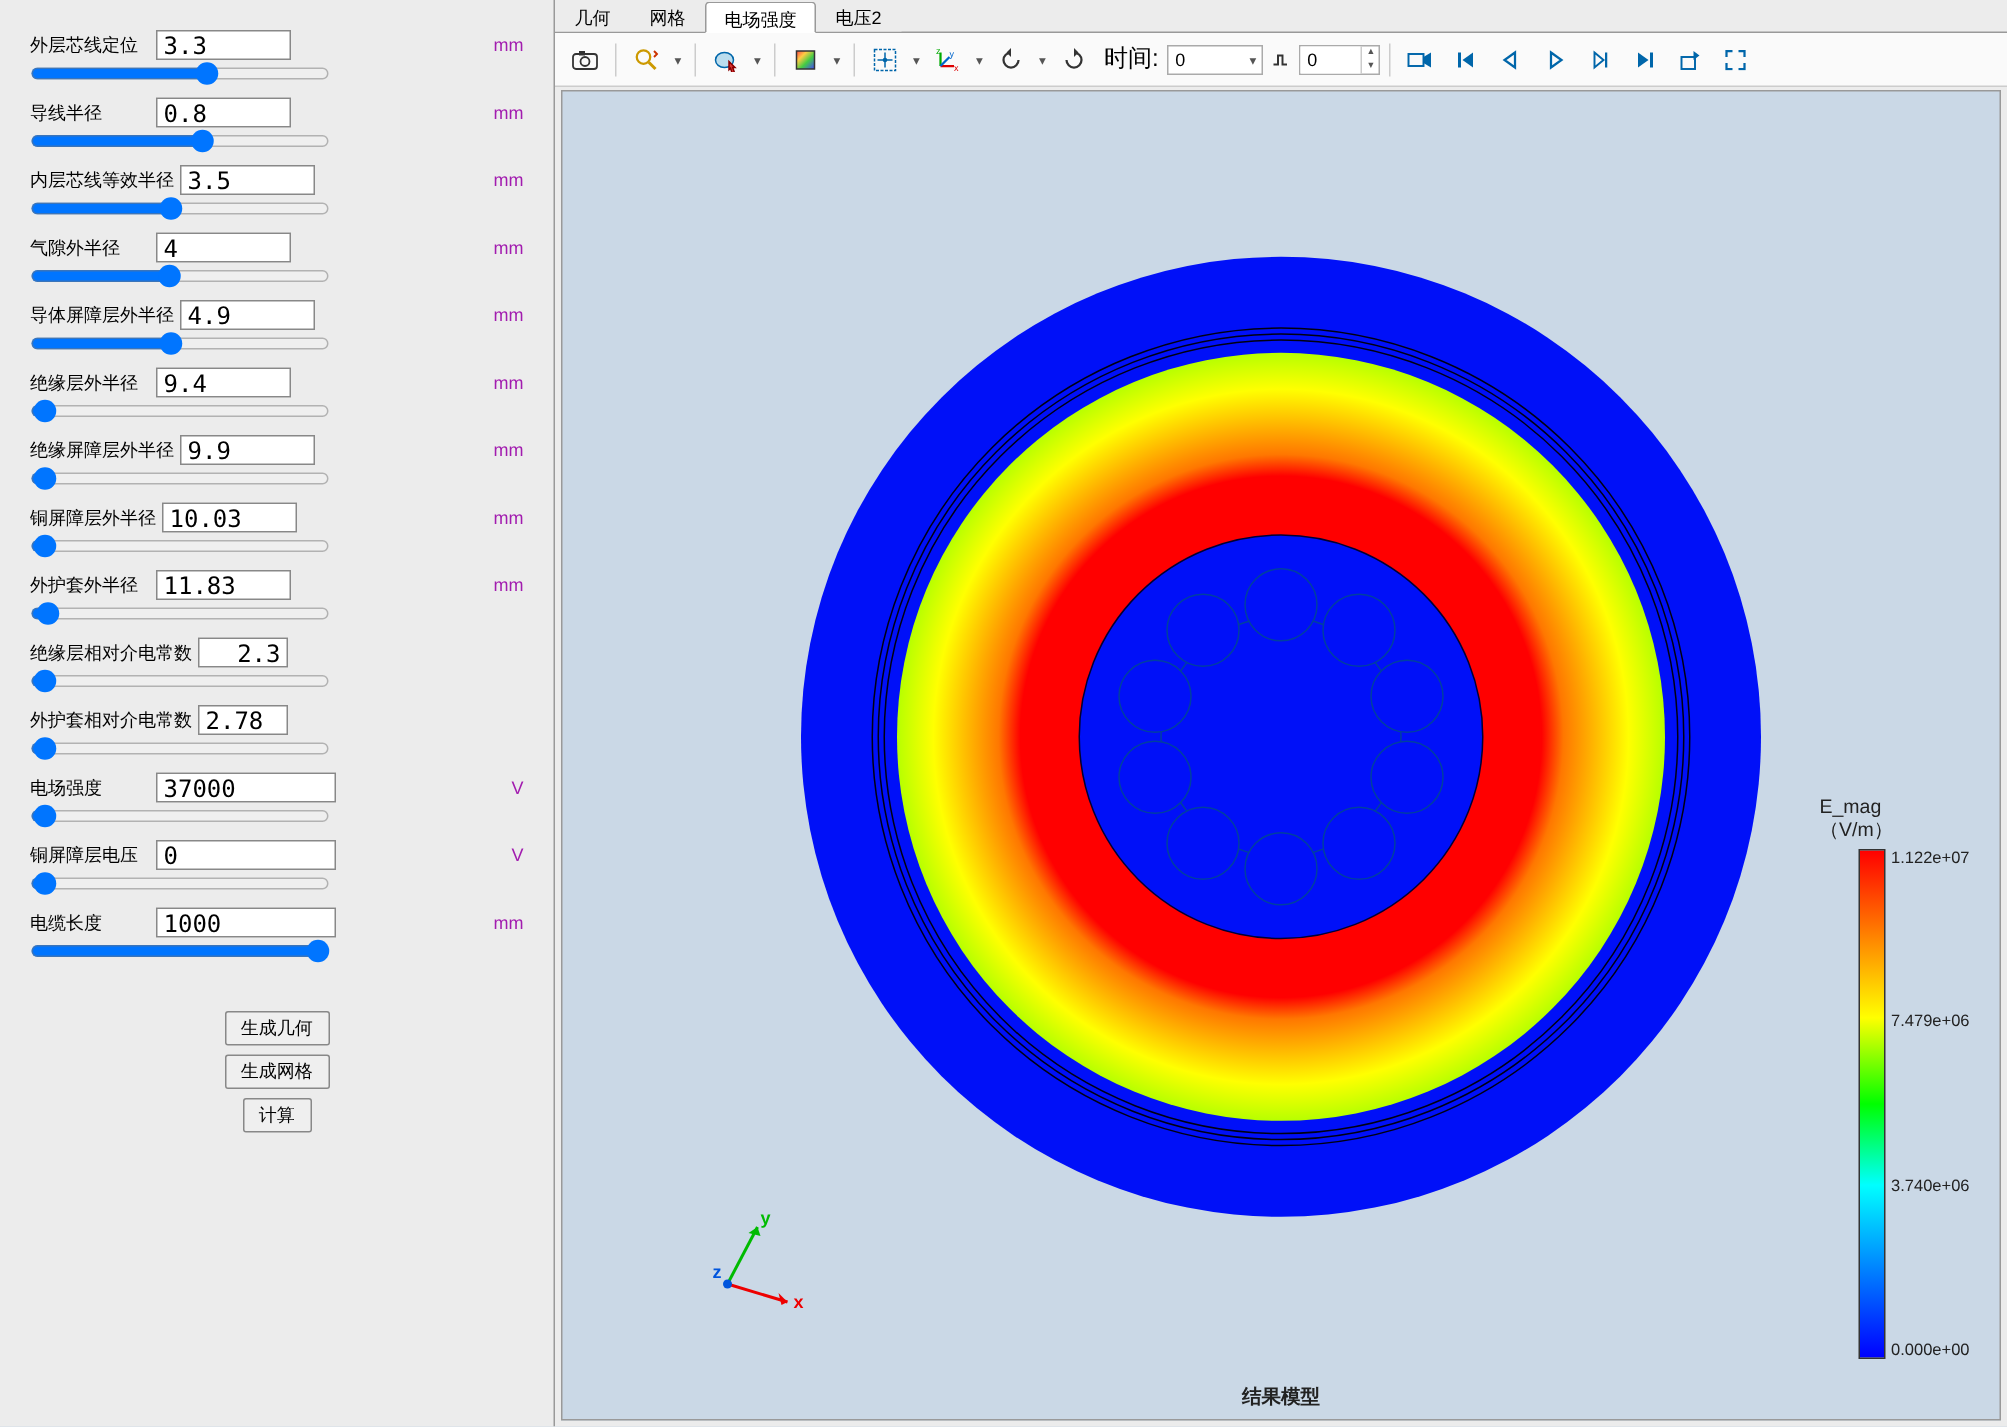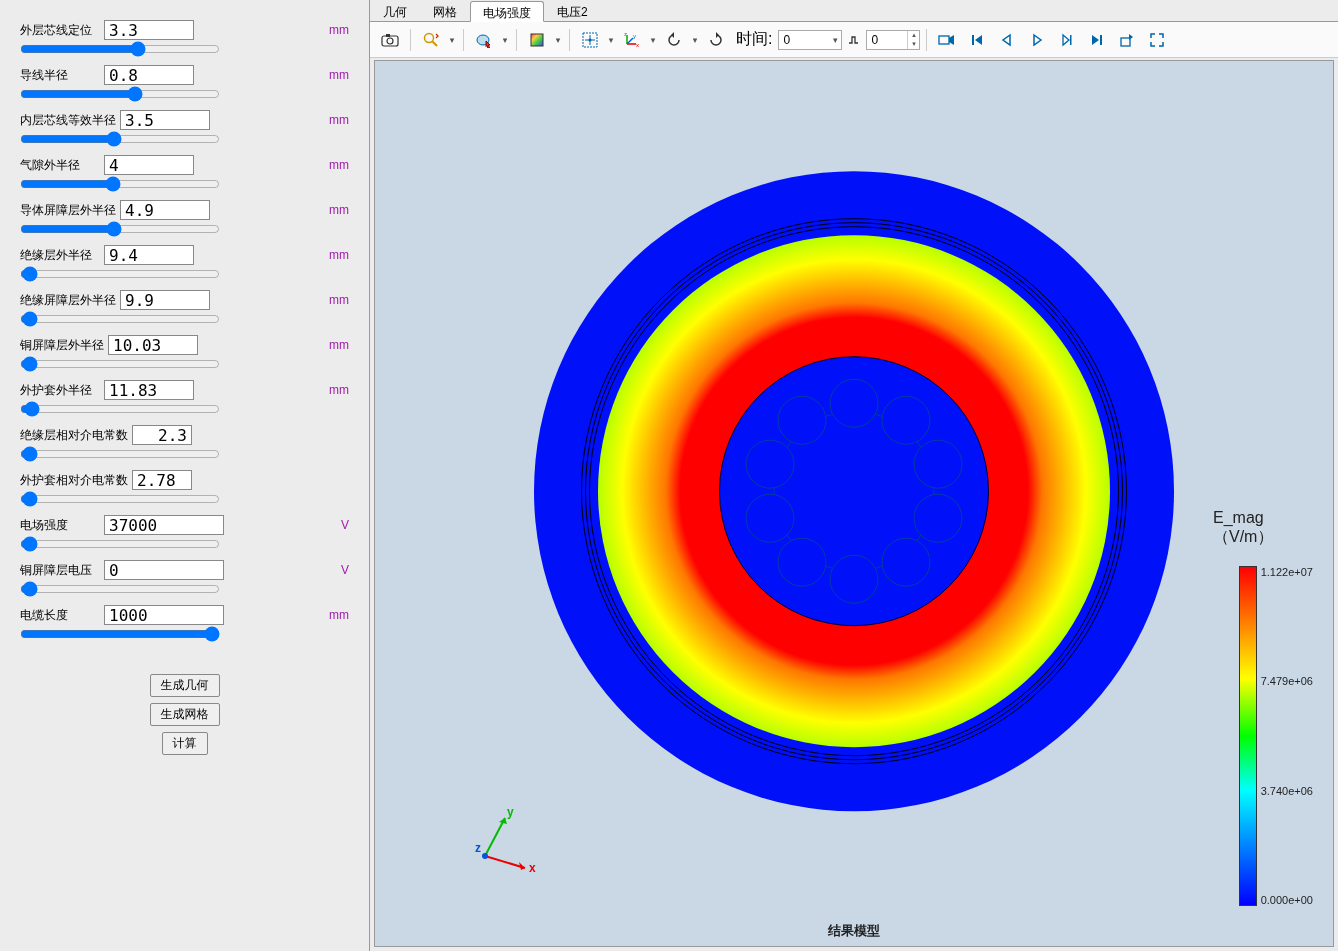--- a/index.html
+++ b/index.html
@@ -31,21 +31,21 @@
 .tb-spin input { border: none; width: 40px; padding: 0 4px; font-size: 12px; }
 .tb-spin .spinbtns { display: flex; flex-direction: column; width: 12px; border-left: 1px solid #ccc; }
 .tb-spin .spinbtns span { flex:1; font-size: 7px; text-align: center; line-height: 8px; cursor: pointer; color:#555; }
 
 .canvas-area { flex: 1; background: #cad8e6; position: relative; border: 1px solid #999; margin: 2px 4px 4px 4px; overflow: hidden; }
 .viz { position: absolute; left: 50%; top: 50%; transform: translate(-50%, -52%); }
 .ring { border-radius: 50%; position: absolute; left: 50%; top: 50%; transform: translate(-50%, -50%); }
 .axis-triad { position: absolute; left: 80px; bottom: 60px; }
 .result-label { position: absolute; bottom: 6px; left: 50%; transform: translateX(-50%); font-size: 13px; color: #222; font-weight: bold; }
 .legend { position: absolute; right: 20px; bottom: 40px; width: 100px; }
-.legend .title { font-size: 16px; color: #222; text-align: left; line-height: 1.2; margin-bottom: 20px; }
+.legend .title { font-size: 13px; color: #222; text-align: left; line-height: 1.2; margin-bottom: 5px; }
 .legend .bar-wrap { display: flex; justify-content: flex-end; }
 .legend .bar { width: 18px; height: 340px; background: linear-gradient(to bottom, #ff0000 0%, #ffff00 33%, #00ff00 50%, #00ffff 66%, #0000ff 100%); border: 1px solid #333; }
 .legend .ticks { display: flex; flex-direction: column; justify-content: space-between; height: 340px; margin-left: 4px; font-size: 11px; color: #222; }
 </style>
 </head>
 <body>
 
 <div class="app">
 
   <div class="sidebar">

